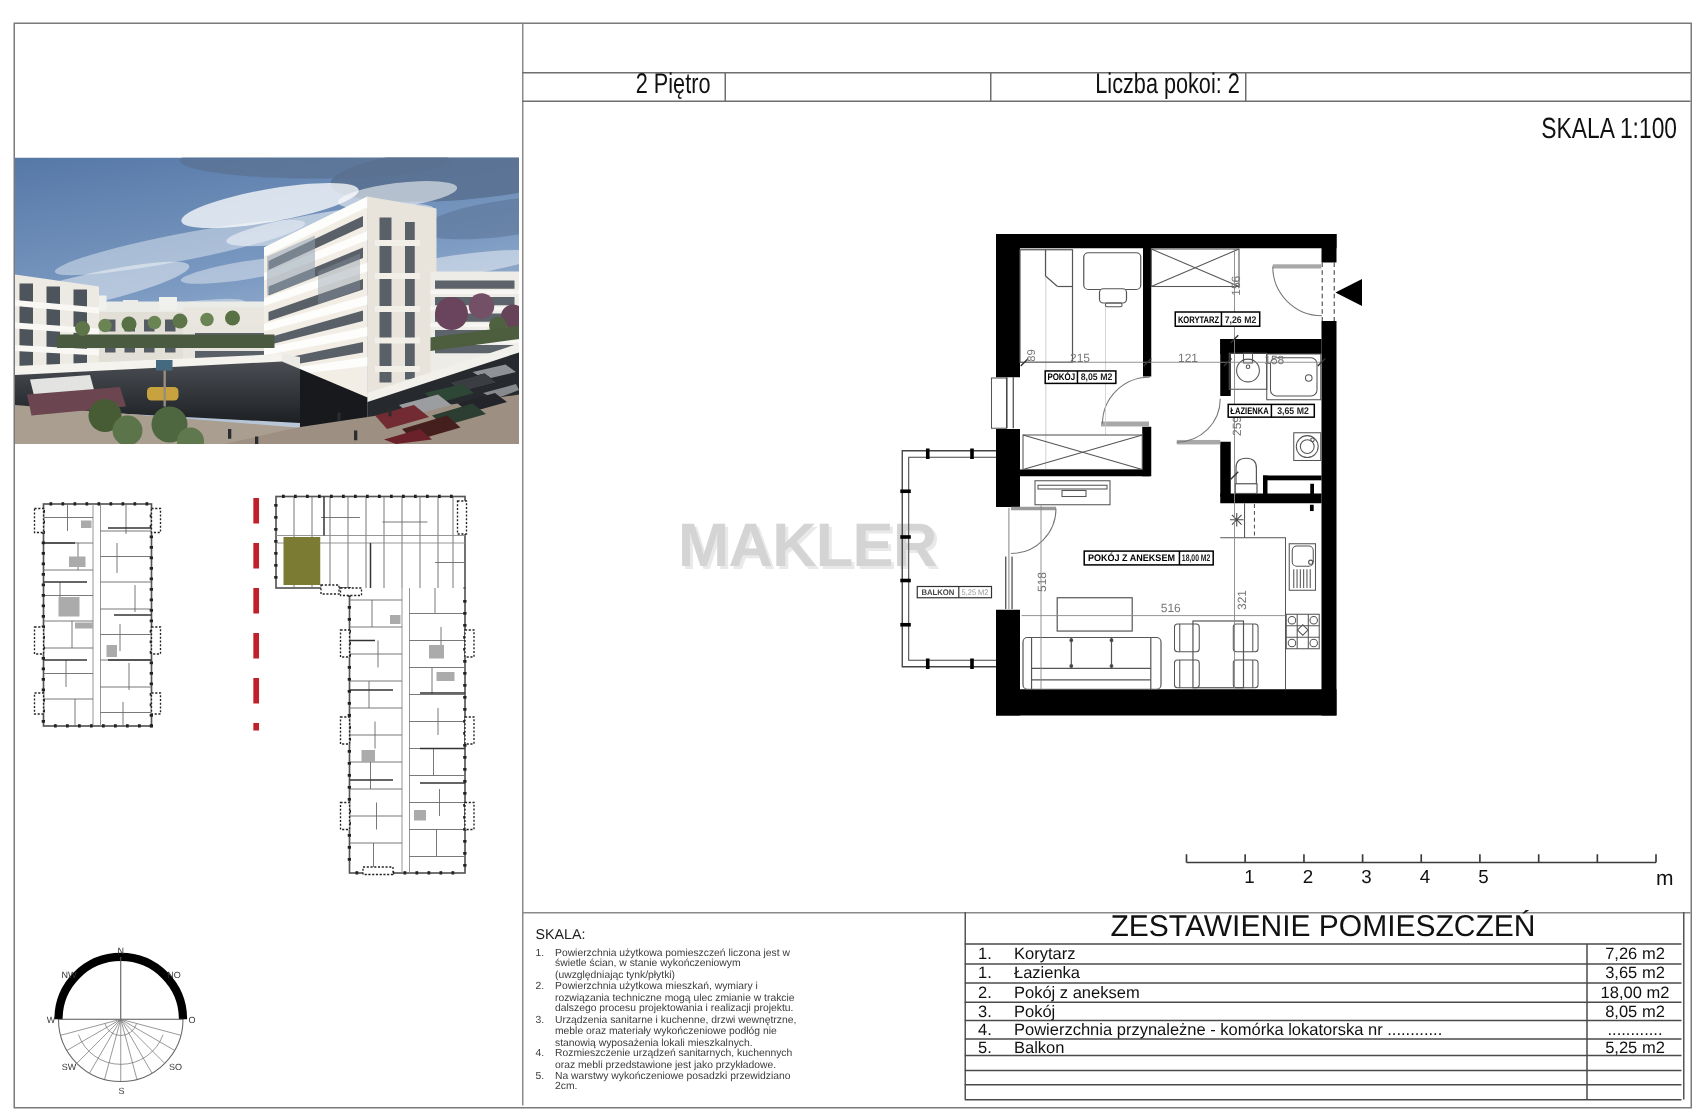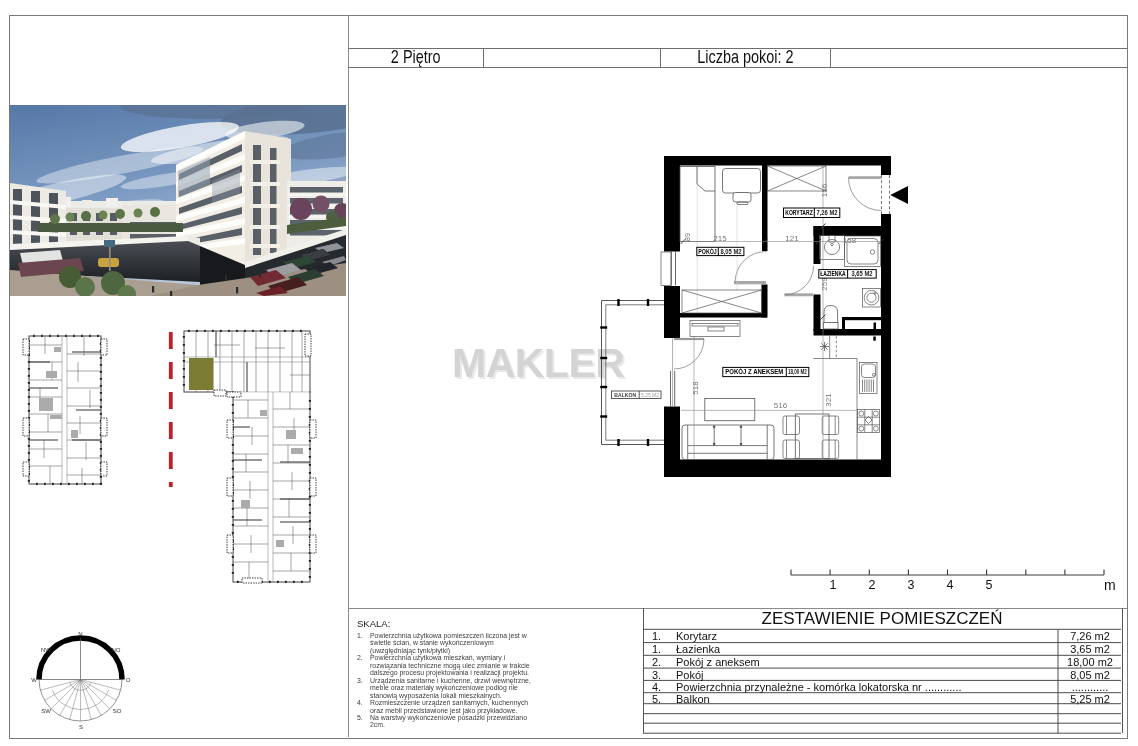--- a/index.html
+++ b/index.html
@@ -1,20 +1,20 @@
 <!DOCTYPE html>
 <html><head>
 <meta charset="utf-8">
 <style>
   html,body{margin:0;padding:0;background:#fff;}
   #page{position:relative;width:1138px;height:746px;background:#ffffff;overflow:hidden;
         font-family:"Liberation Sans",sans-serif;}
   .abs{position:absolute;}
   .cell{position:absolute;display:flex;align-items:center;justify-content:center;
-        font-size:19px;color:#111;}
+        font-size:19px;color:#111;padding-left:33px;}
   .cell>span{display:inline-block;transform:scaleX(0.76);transform-origin:center;white-space:nowrap;}
 </style>
 </head>
 <body>
 <div id="page">
 
 <div class="abs" style="left:9px;top:15px;width:1117px;height:722px;border:1px solid #7a7a7a;"></div>
 
 <div class="abs" style="left:348px;top:15px;width:1px;height:722px;background:#8a8a8a;"></div>
 
@@ -31,20 +31,21 @@
 <div class="cell" style="left:348px;top:47px;width:135px;height:20px;">
       <span>2 Piętro</span>
     </div>
 
 
 <div class="cell" style="left:660px;top:47px;width:170px;height:20px;">
       <span>Liczba pokoi: 2</span>
     </div>
 
 
+<div class="abs" style="left:918px;top:75px;width:200px;height:20px;font-size:19.5px;color:#111;text-align:right;"><span style="display:inline-block;transform:scaleX(0.78);transform-origin:right;white-space:nowrap;">SKALA 1:100</span></div>
 
 <div class="abs" style="left:452px;top:340px;font-size:41px;font-weight:bold;letter-spacing:-0.5px;color:#d4d4d4;text-shadow:2px 2px 0 #e9e9e9;">MAKLER</div>
 
 <svg class="abs" style="left:10px;top:105px;" width="336" height="191" viewBox="0 0 336 191">
   <defs>
     <linearGradient id="sky" x1="0" y1="0" x2="0.3" y2="1">
       <stop offset="0" stop-color="#5678a7"></stop>
       <stop offset="0.5" stop-color="#7b9ac2"></stop>
       <stop offset="1" stop-color="#b9c7d8"></stop>
     </linearGradient>
@@ -893,21 +894,21 @@
     <text x="911" y="588.5">3</text>
     <text x="950" y="588.5">4</text>
     <text x="989" y="588.5">5</text>
   </g>
 
   <text x="1104" y="590" font-family="Liberation Sans, sans-serif" font-size="14" fill="#111">m</text>
 </svg>
 
 <div class="abs" style="left:643px;top:608px;width:478px;height:125px;border-left:1px solid #555;border-right:1px solid #555;"></div>
 
-<div class="abs" style="left:643px;top:608px;width:478px;height:21px;display:flex;align-items:center;justify-content:center;font-size:17px;color:#111;">ZESTAWIENIE POMIESZCZEŃ</div>
+<div class="abs" style="left:643px;top:608px;width:478px;height:21px;display:flex;align-items:center;justify-content:center;font-size:20px;color:#111;">ZESTAWIENIE POMIESZCZEŃ</div>
 <svg class="abs" style="left:643px;top:608px;" width="479" height="126" viewBox="0 0 479 126">
 
   <g stroke="#4a4a4a" stroke-width="1">
     <line x1="0" y1="21.3" x2="478" y2="21.3"></line>
     <line x1="0" y1="34.6" x2="478" y2="34.6"></line>
     <line x1="0" y1="47.3" x2="478" y2="47.3"></line>
     <line x1="0" y1="60.1" x2="478" y2="60.1"></line>
     <line x1="0" y1="72.4" x2="478" y2="72.4"></line>
     <line x1="0" y1="84.7" x2="478" y2="84.7"></line>
     <line x1="0" y1="95.7" x2="478" y2="95.7"></line>

